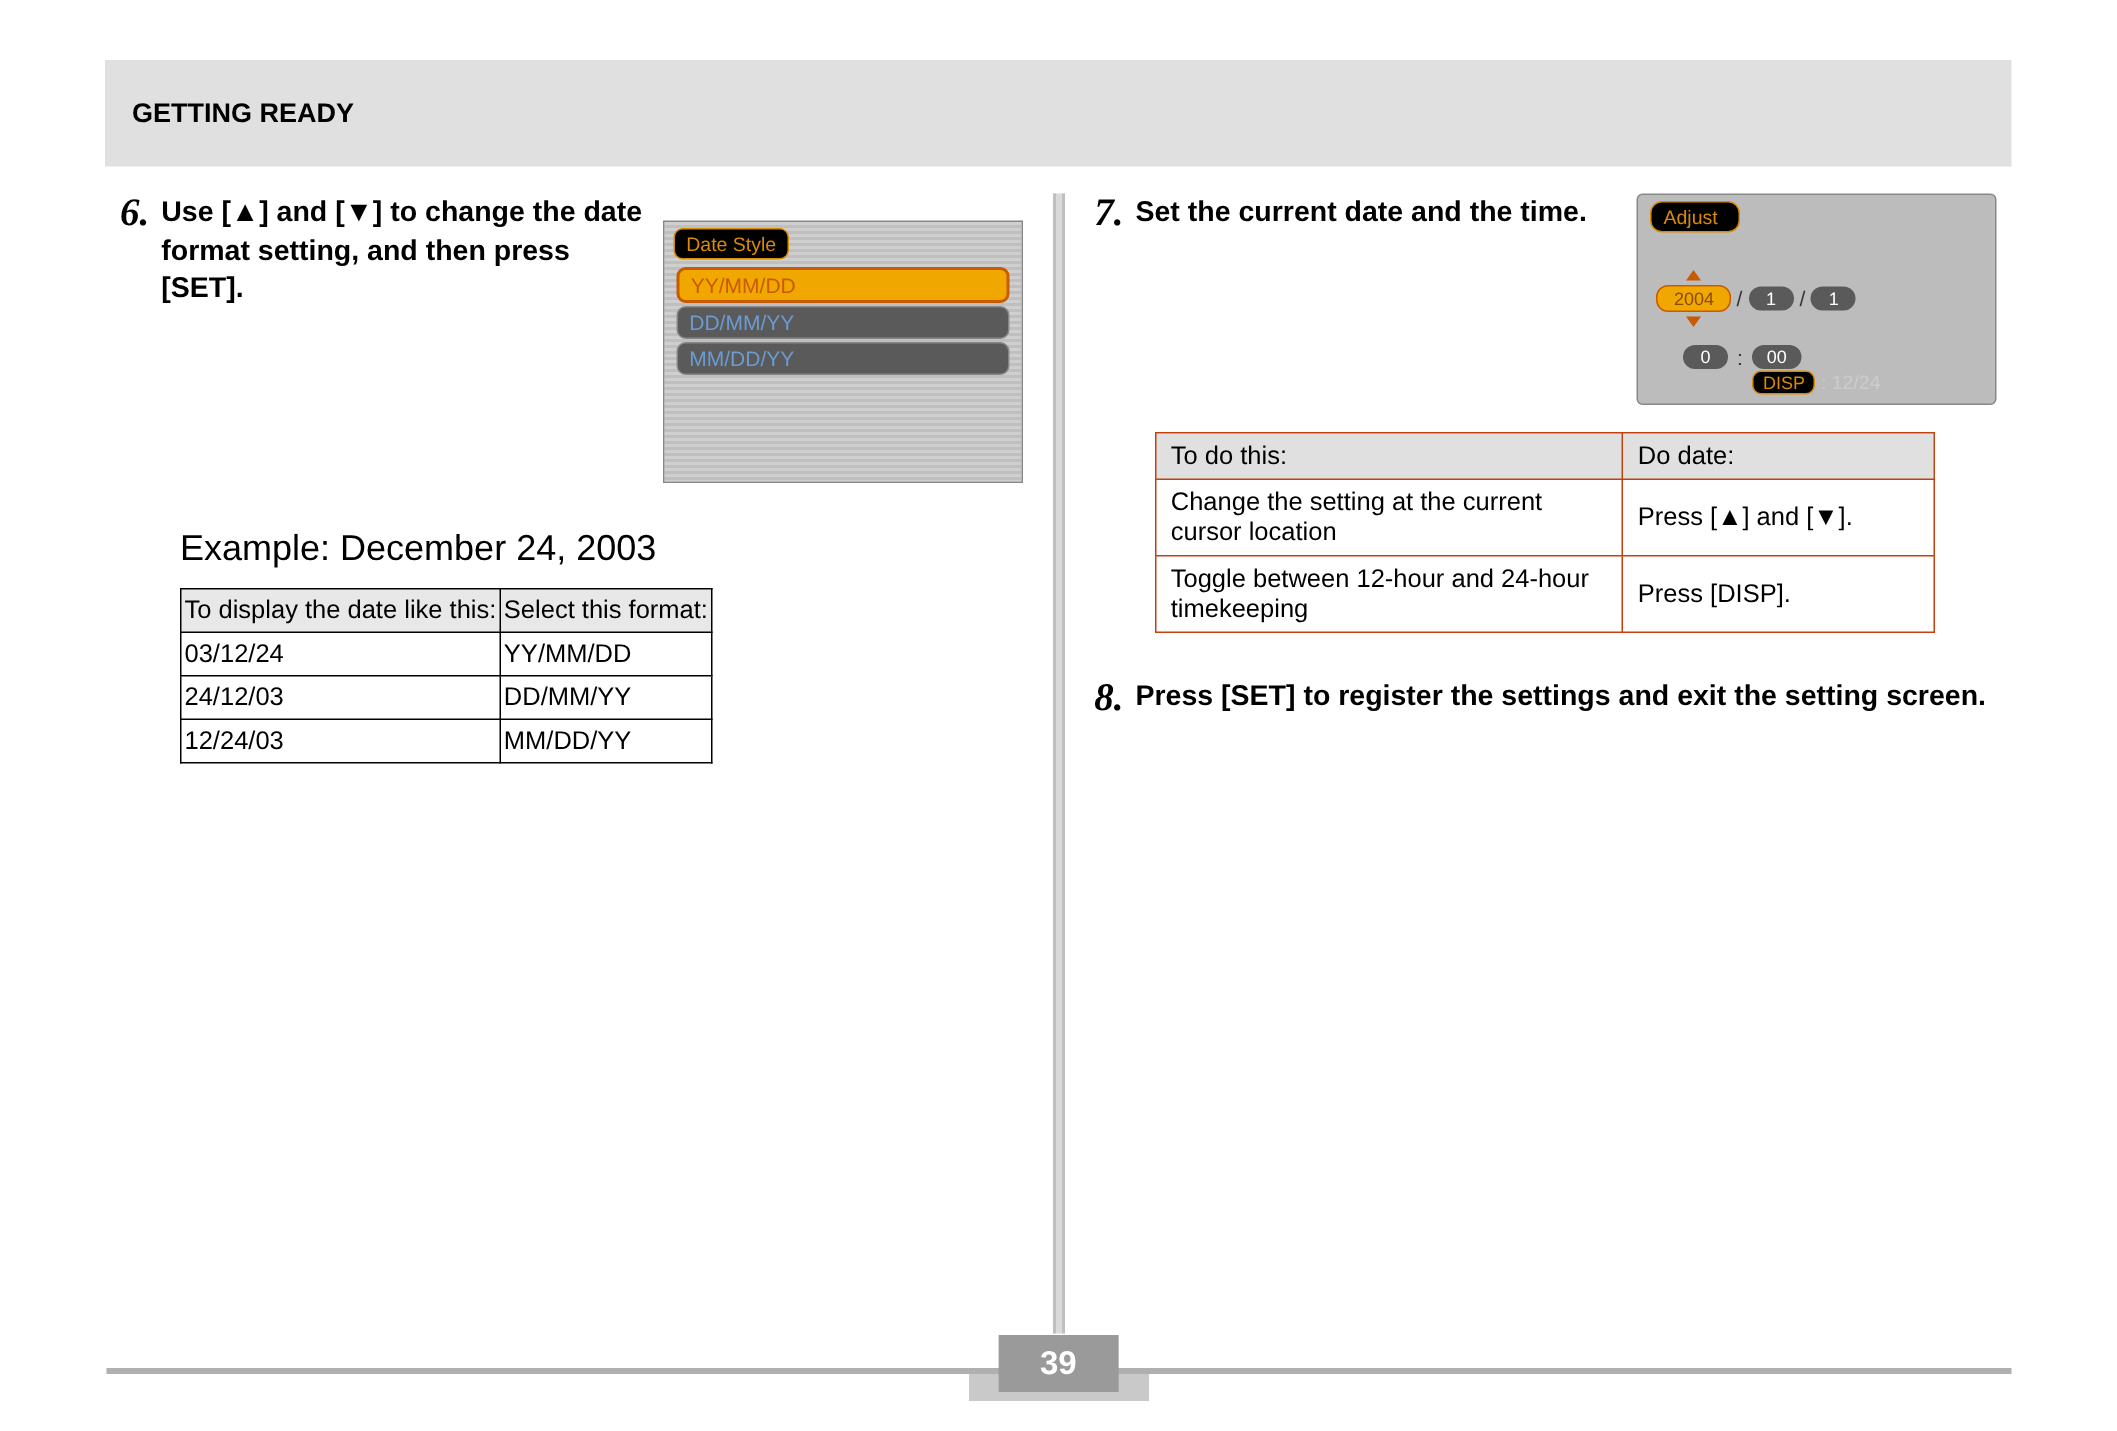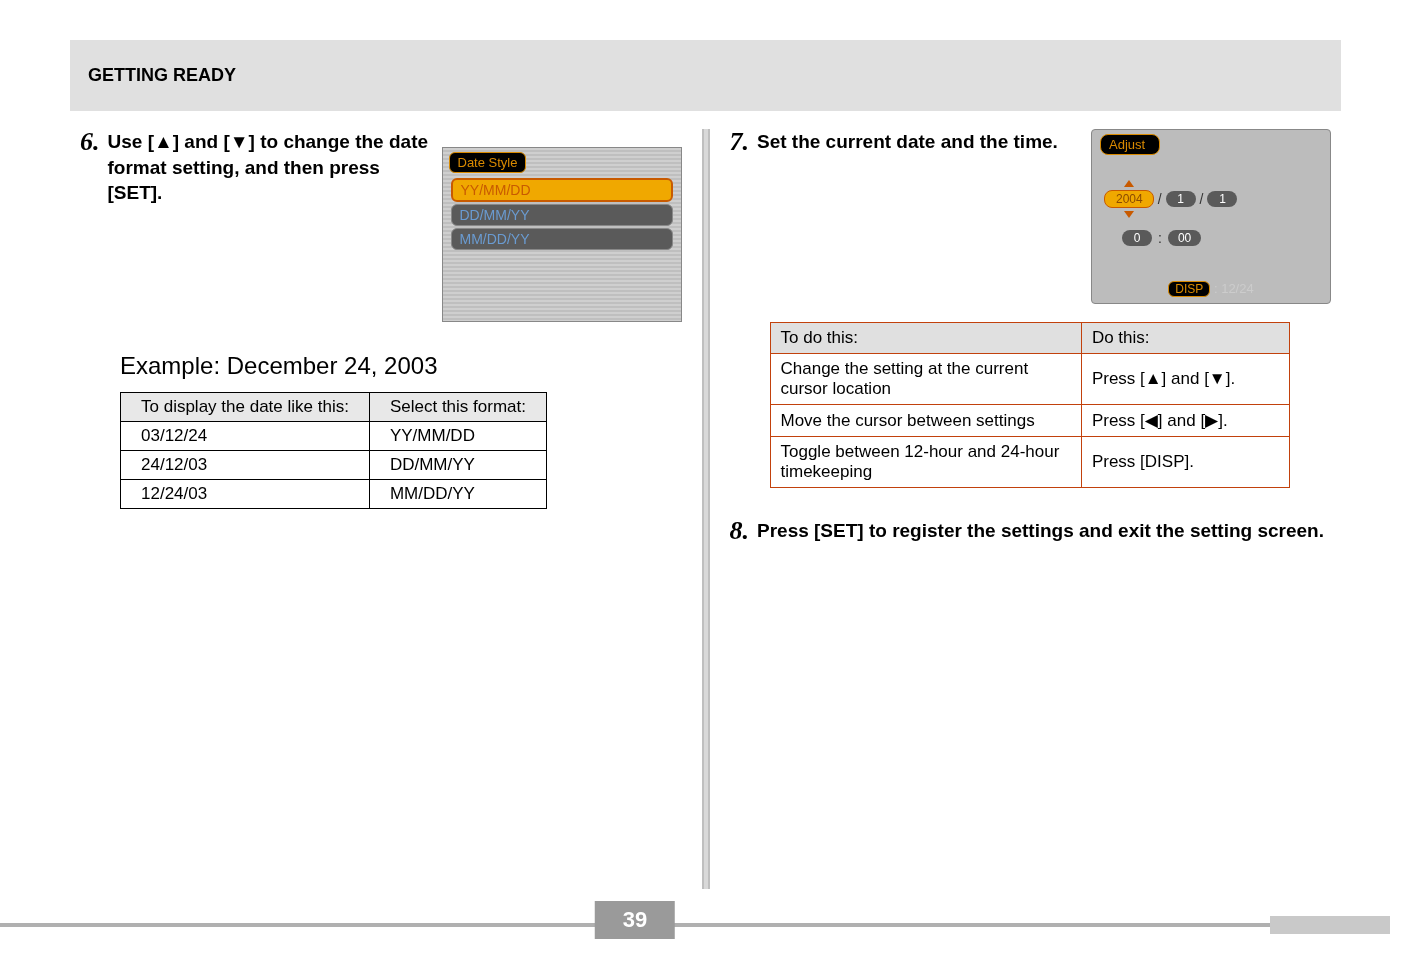--- a/index.html
+++ b/index.html
@@ -94,21 +94,21 @@
     margin-bottom: 2px;
   }
   .lcd1-item.sel {
     background: #f0a800;
     color: #c85a00;
     border: 2px solid #c85a00;
   }
   
   .lcd2 {
     width: 240px;
-    height: 175px;
+    height: 141px;
     background: #bcbcbc;
     border: 1px solid #888;
     border-radius: 4px;
     position: relative;
   }
   .lcd2-tab {
     position: absolute;
     top: 4px; left: 8px;
     background: #000;
     color: #d98a00;
@@ -182,21 +182,21 @@
     font-size: 24px;
     margin: 30px 0 12px 40px;
   }
   table.data {
     border-collapse: collapse;
     margin-left: 40px;
     font-size: 17px;
   }
   table.data th, table.data td {
     border: 1px solid #000;
-    padding: 4px 20px;
+    padding: 4px 2px;
     text-align: left;
     font-weight: normal;
   }
   table.data th { background: #e8e8e8; }
   table.actions {
     border-collapse: collapse;
     margin: 18px 0 30px 40px;
     font-size: 17px;
     width: 520px;
   }
@@ -204,20 +204,21 @@
     border: 1px solid #c2410c;
     padding: 5px 10px;
     text-align: left;
     font-weight: normal;
   }
   table.actions th { background: #e0e0e0; }
   .page-footer {
     position: absolute;
     left: 0; right: 0; bottom: 20px;
     display: flex;
+    flex-direction: column;
     align-items: center;
   }
   .pg-line1 {
     width: 1270px;
     height: 4px;
     background: #b0b0b0;
     position: relative;
   }
   .pg-num {
     position: absolute;
@@ -316,29 +317,25 @@
             <span>: 12/24</span>
           </div>
         </div>
       </div>
     </div>
 
     <table class="actions">
       <tbody>
           <tr>
         <th style="width:60%">To do this:</th>
-        <th>Do this:</th>
+        <th>Do date:</th>
       </tr>
       <tr>
         <td>Change the setting at the current cursor location</td>
         <td>Press [▲] and [▼].</td>
-      </tr>
-      <tr>
-        <td>Move the cursor between settings</td>
-        <td>Press [◀] and [▶].</td>
       </tr>
       <tr>
         <td>Toggle between 12-hour and 24-hour timekeeping</td>
         <td>Press [DISP].</td>
       </tr>
     </tbody>
       </table>
 
     <div class="step">
       <div class="step-num">8.</div>

